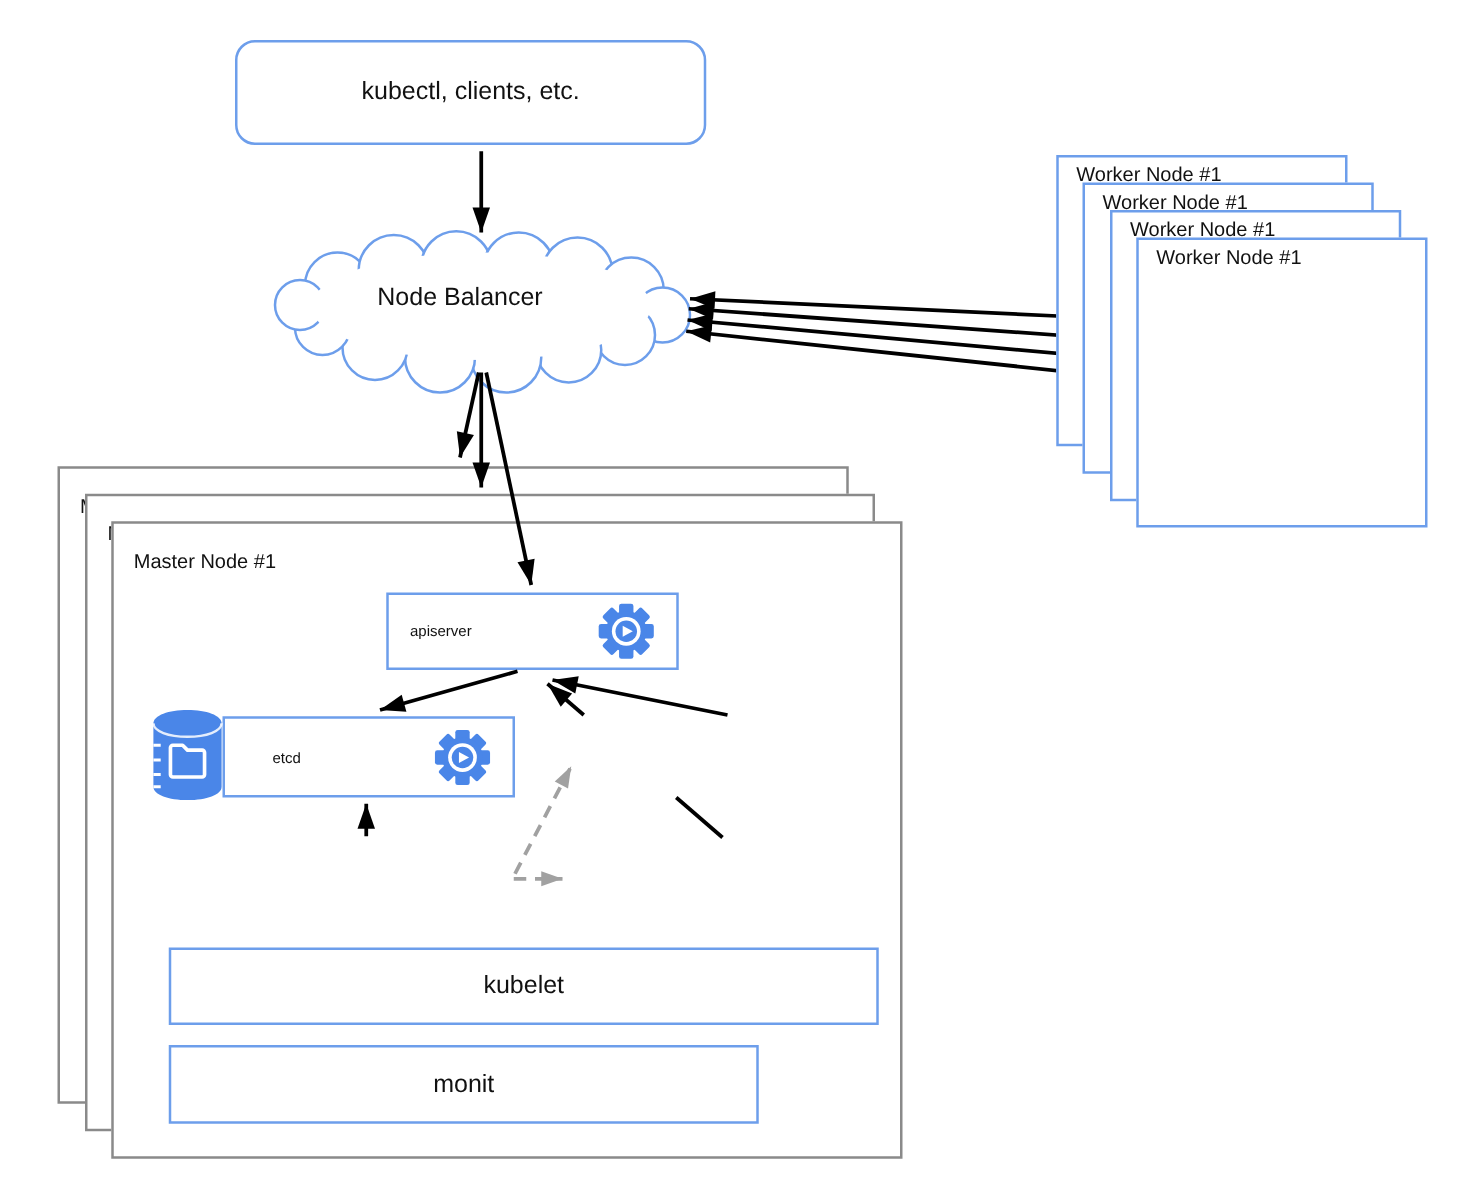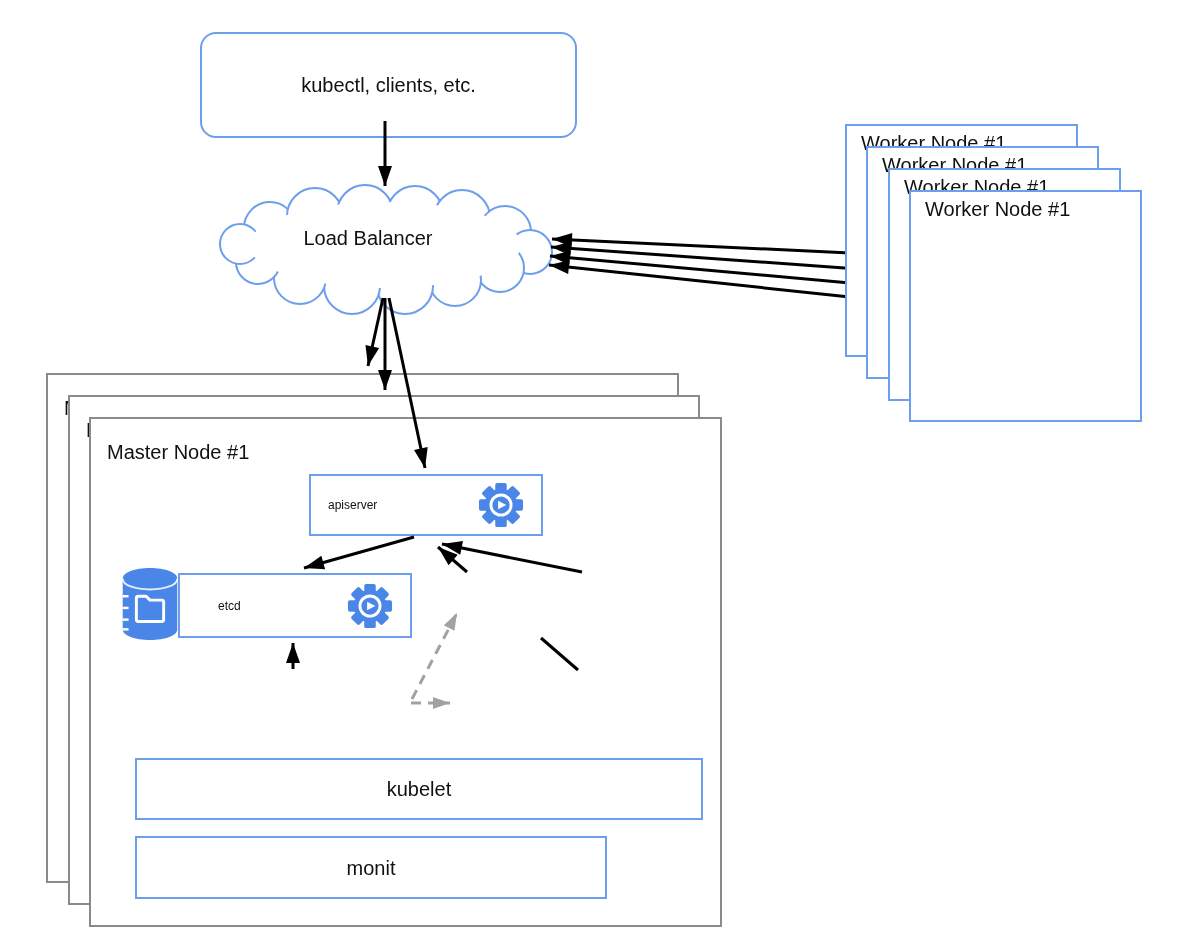--- a/index.html
+++ b/index.html
@@ -8,21 +8,21 @@
     font-family:"Liberation Sans", sans-serif;color:#111;
   }
   svg.layer{position:absolute;left:0;top:0;pointer-events:none;}
   #layerA{z-index:0;}
   #layerB{z-index:6;}
   .box{position:absolute;background:#fff;box-sizing:border-box;z-index:1;}
   .blue{border:2px solid #6d9eeb;}
   .gray{border:2px solid #8a8a8a;}
   .dashedb{border:2px dashed #6d9eeb;}
   .rounded{border-radius:16px;}
-  .nodelabel{position:absolute;left:14px;top:6px;font-size:20px;white-space:nowrap;}
+  .nodelabel{position:absolute;left:14px;top:6px;font-size:16px;white-space:nowrap;}
   .mlabel{left:16px;top:22px;}
   .complabel{position:absolute;left:17px;top:50%;transform:translateY(-50%);font-size:12px;line-height:26px;}
   .centerlabel{position:absolute;left:0;right:0;top:50%;transform:translateY(-50%);
     text-align:center;font-size:20px;}
   .gear{position:absolute;right:17px;top:50%;transform:translateY(-50%);width:46px;height:46px;}
   .cloudlabel{position:absolute;left:258px;top:227px;width:220px;text-align:center;
     font-size:20px;z-index:2;}
   .dbicon{position:absolute;width:60px;height:76px;z-index:2;}
 </style>
 </head>
@@ -56,23 +56,23 @@
     </g>
 
     <g stroke="#000" stroke-width="3">
       <line x1="850" y1="253" x2="552" y2="239" marker-end="url(#mkbA)"></line>
       <line x1="872" y1="270" x2="551" y2="247" marker-end="url(#mkbA)"></line>
       <line x1="894" y1="287" x2="550" y2="256" marker-end="url(#mkbA)"></line>
       <line x1="916" y1="304" x2="549" y2="265" marker-end="url(#mkbA)"></line>
     </g>
   </svg>
 
-  <div class="cloudlabel">Load Balancer</div>
+  <div class="cloudlabel">Node Balancer</div>
 
-  <div class="box blue rounded" style="left:200px;top:32px;width:377px;height:106px;">
+  <div class="box blue rounded" style="left:188px;top:32px;width:377px;height:84px;">
     <div class="centerlabel">kubectl, clients, etc.</div>
   </div>
 
   <div class="box blue" style="left:845px;top:124px;width:233px;height:233px;">
     <div class="nodelabel">Worker Node #1</div>
   </div>
   <div class="box blue" style="left:866px;top:146px;width:233px;height:233px;">
     <div class="nodelabel">Worker Node #1</div>
   </div>
   <div class="box blue" style="left:888px;top:168px;width:233px;height:233px;">

